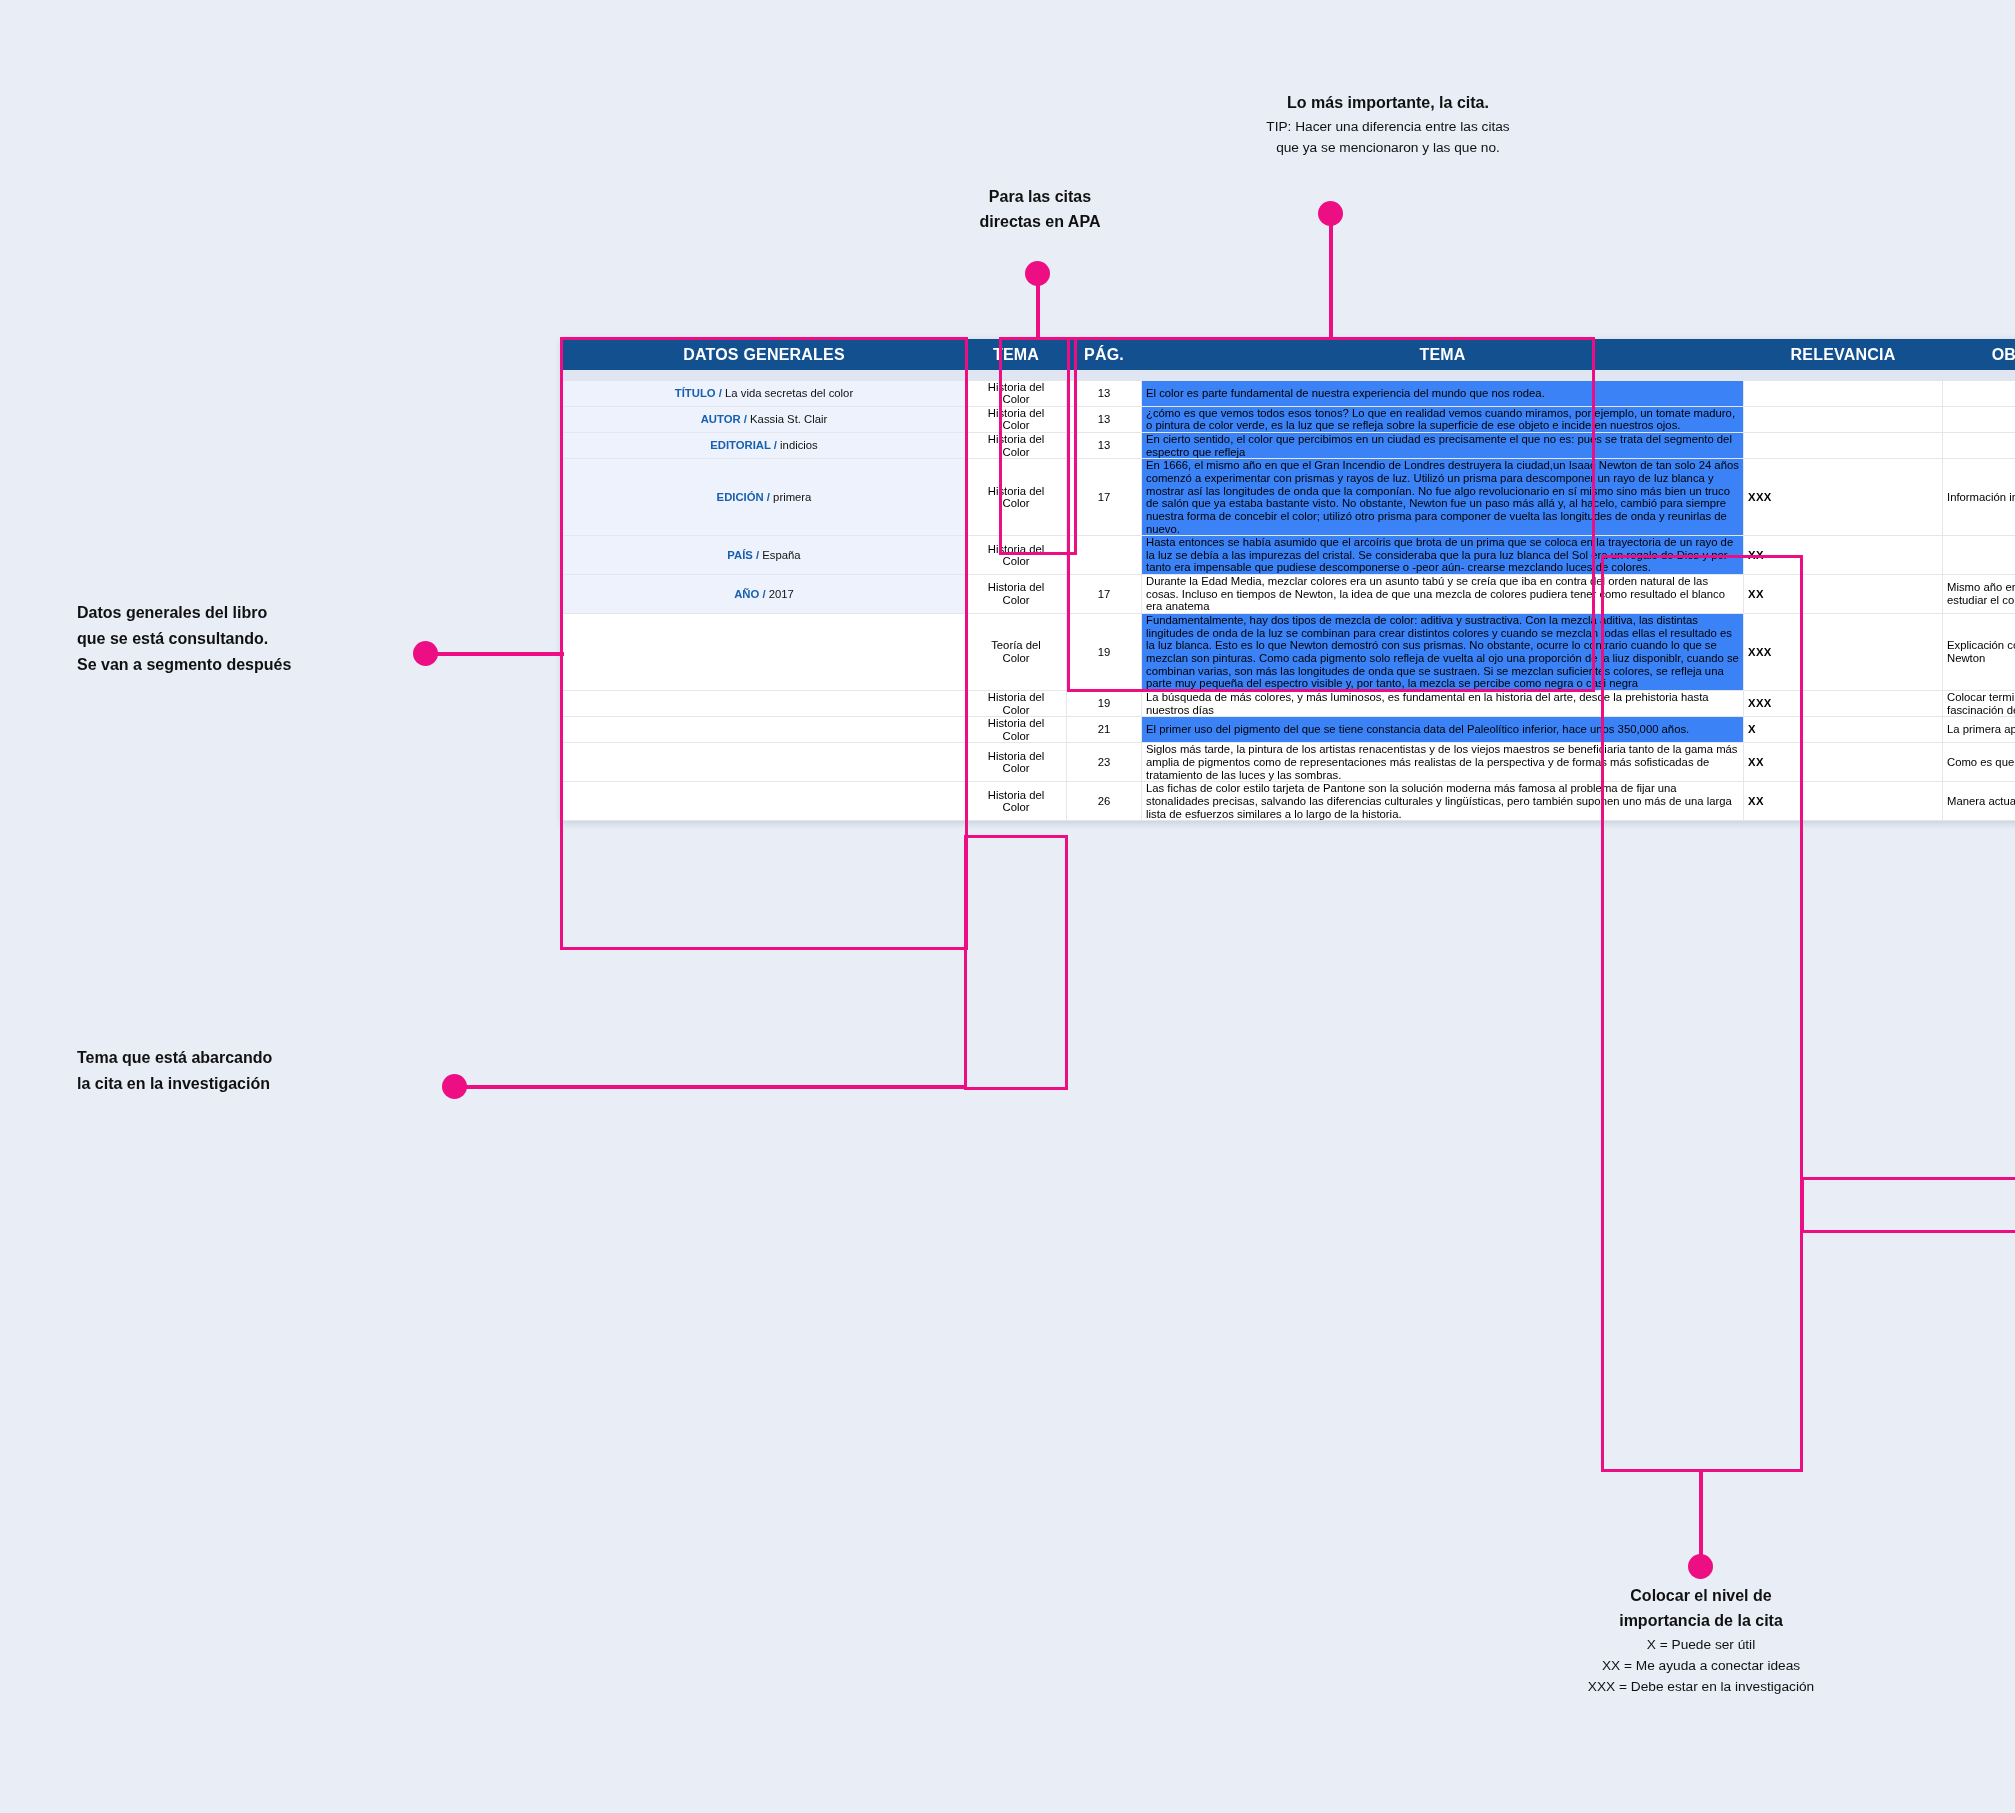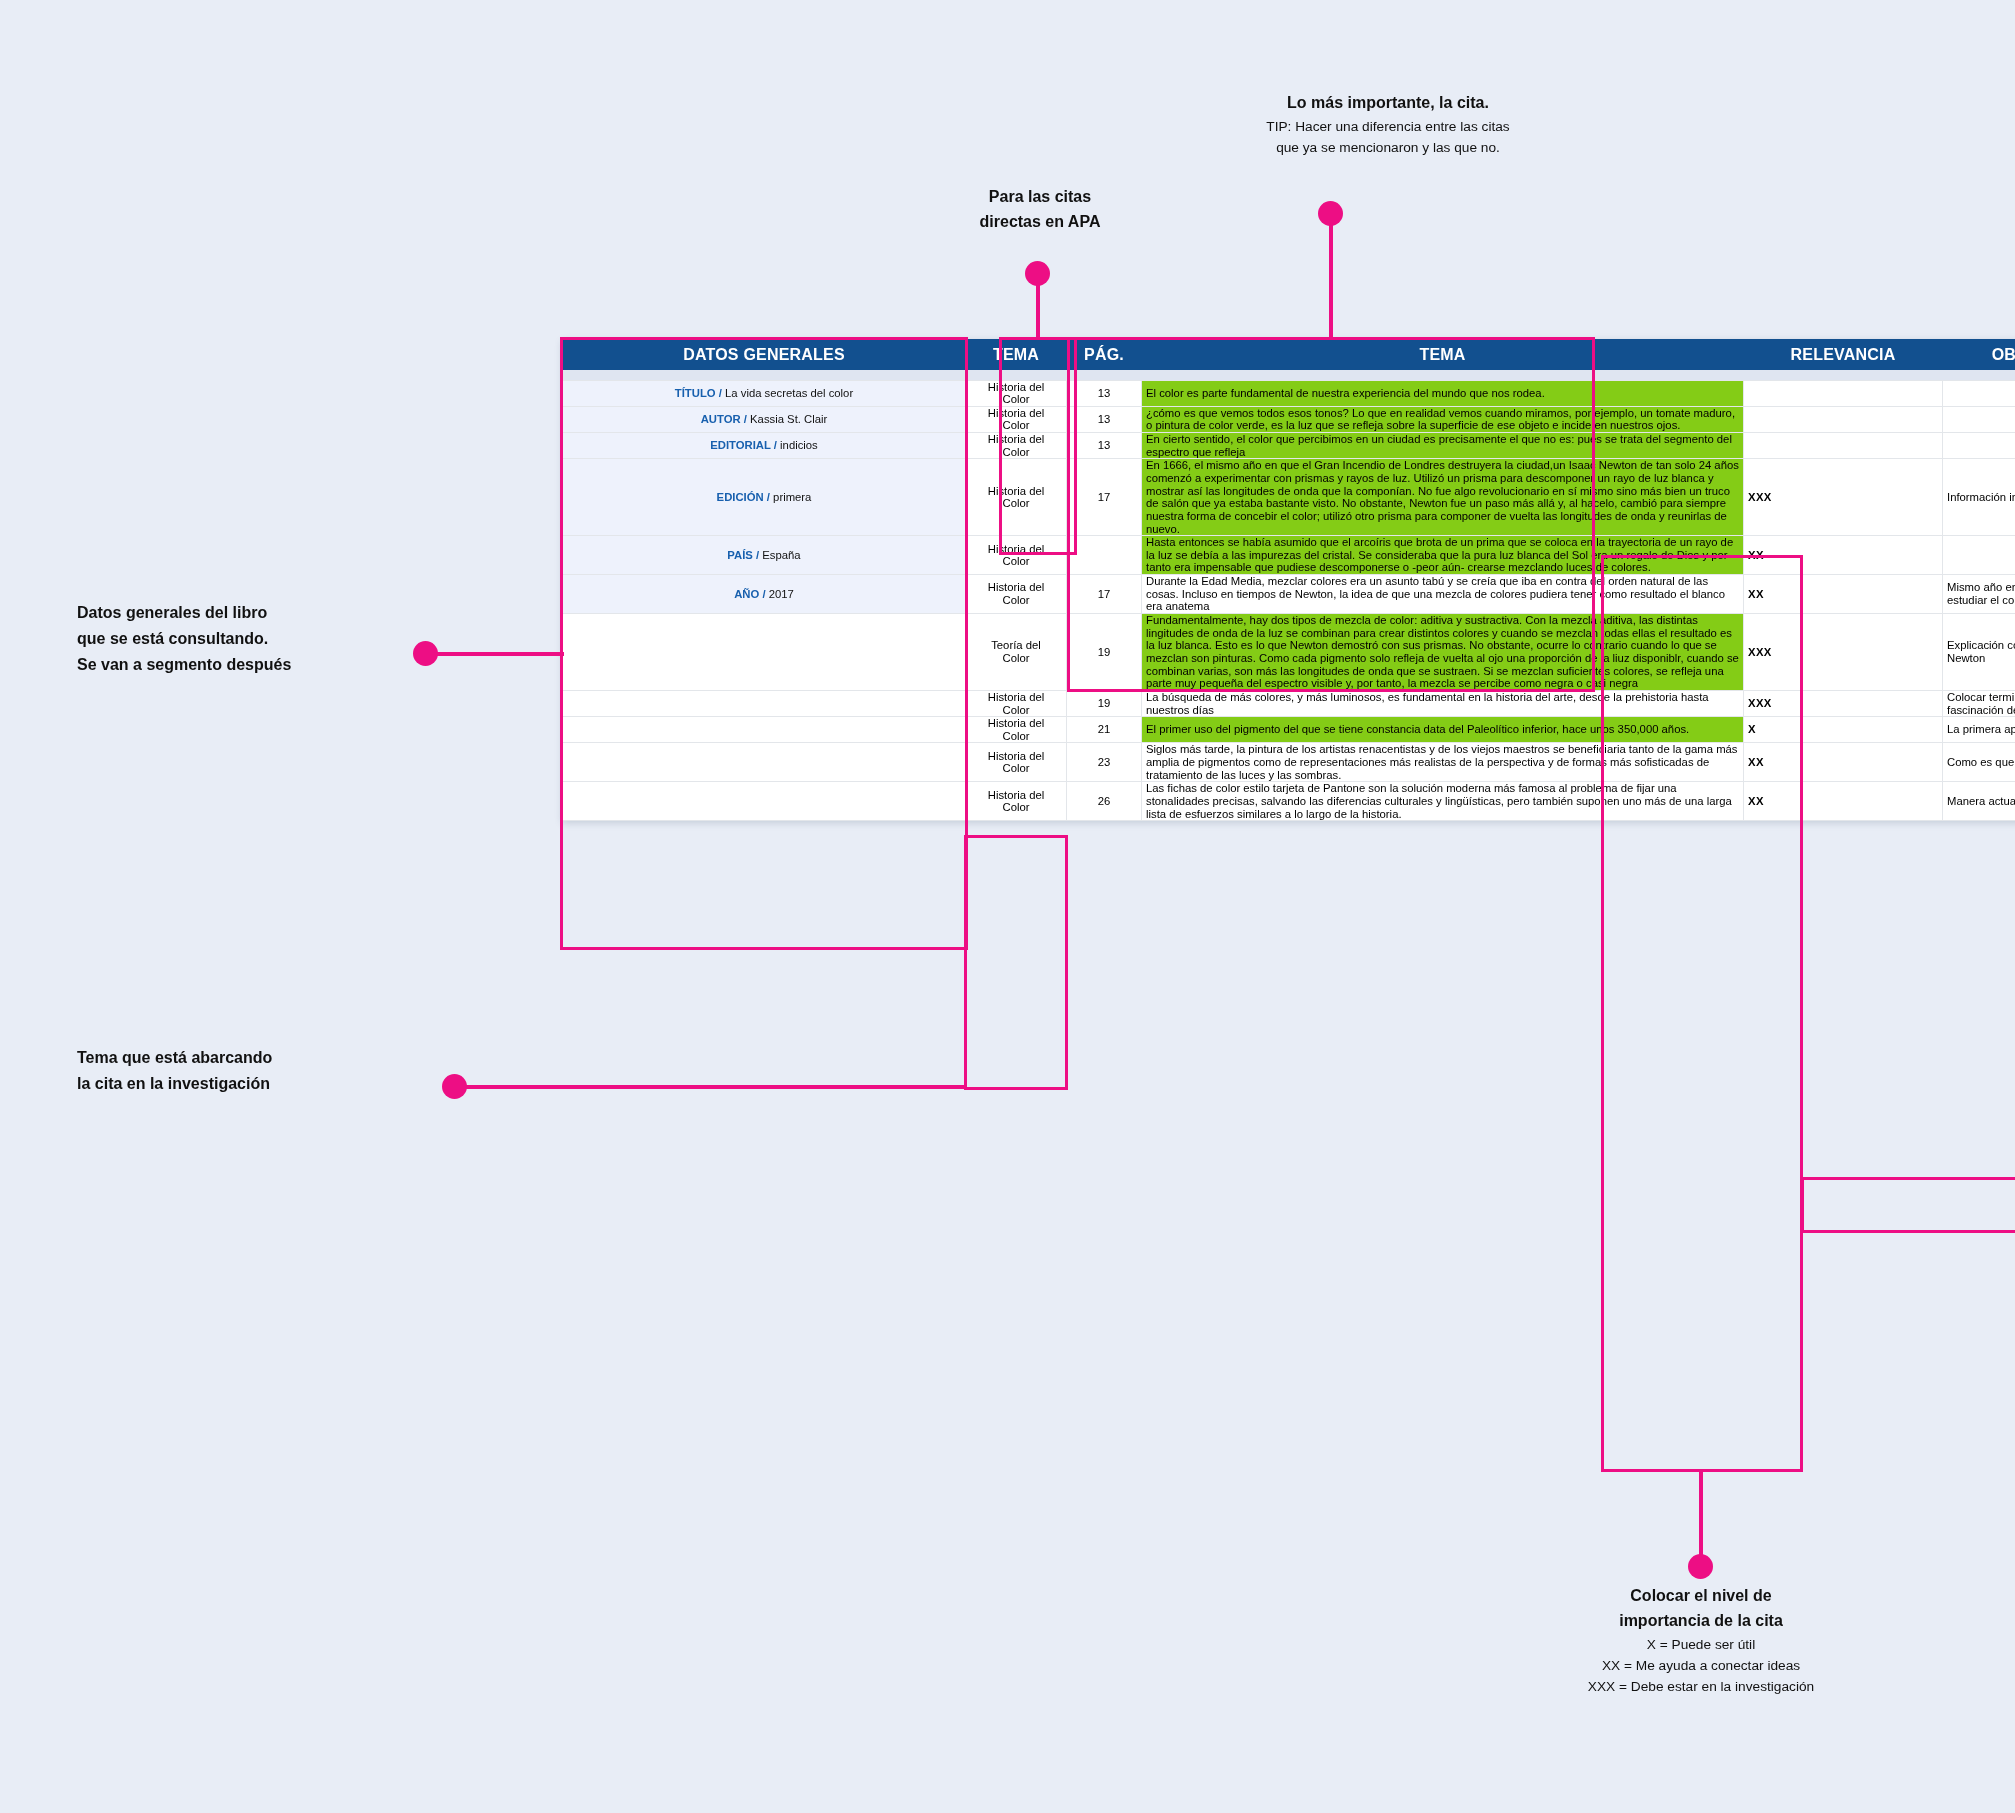--- a/index.html
+++ b/index.html
@@ -49,21 +49,21 @@
   col.c-obs   { width:240px; }
 
   td.datos { background:#eef2fc; text-align:center; font-size:11.3px; }
   td.datos .lbl { color:#1860ae; font-weight:bold; }
   td.datos .sep { color:#1860ae; font-weight:bold; }
   td.datos .val { color:#111; }
 
   td.tema { text-align:center; font-size:11px; line-height:1.15;margin-top:16px; }
   td.pag  { text-align:center; font-size:11.7px; }
   td.cita { font-size:10.3px; line-height:1.22; text-align:left; padding:3.2px 4px; }
-  td.cita.hl { background:#84cc16; }
+  td.cita.hl { background:#3b82f6; }
   td.rel  { text-align:left; color:#12508f; font-weight:bold; font-size:15.3px; letter-spacing:0.4px;}
   td.obs  { font-size:10.5px; line-height:1.2; padding-left:5.6px;}
   td.dblank { background:#ffffff; }
 
   
   .hl-box { position:absolute; border:3.6px solid #ed0e84; pointer-events:none; }
   .pk-line{ position:absolute; background:#ed0e84; }
   .pk-dot { position:absolute; background:#ed0e84; border-radius:50%; }
 
   

